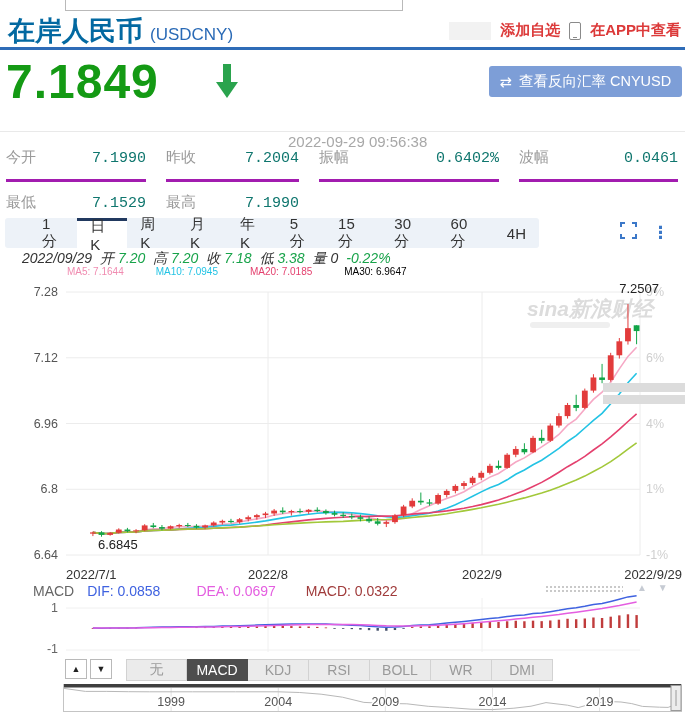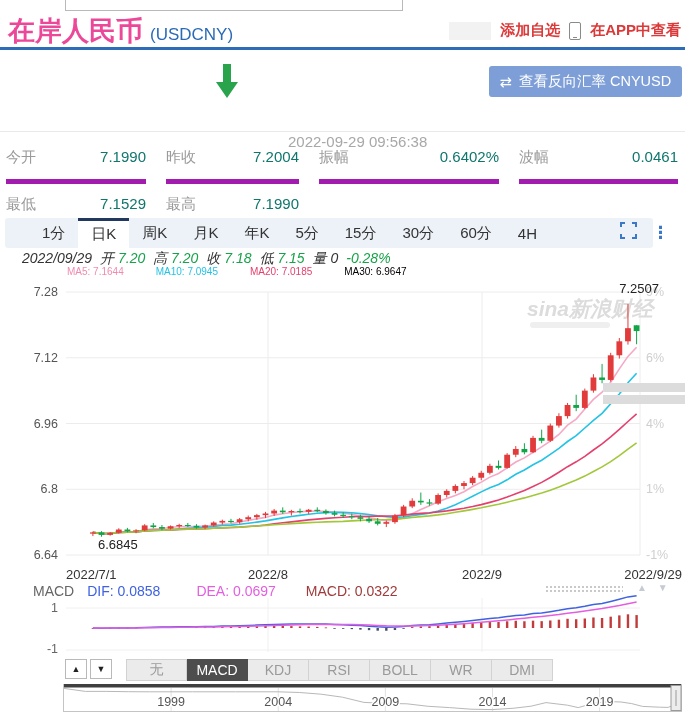--- a/index.html
+++ b/index.html
@@ -1,44 +1,44 @@
 <!DOCTYPE html>
 <html><head>
 <meta charset="utf-8">
 <style>
   html,body{margin:0;padding:0;background:#fff;}
   #app{position:relative;width:685px;height:725px;background:#fff;overflow:hidden;
        font-family:"Liberation Sans","DejaVu Sans",sans-serif;}
   
   .search-stub{position:absolute;left:65px;top:-19px;width:336px;height:28px;border:1px solid #b9b9b9;background:#fff;}
   .title-row{position:absolute;left:8px;top:13px;display:flex;align-items:baseline;}
-  .title{font-size:27px;font-weight:bold;color:#ec4899;}
+  .title{font-size:27px;font-weight:bold;color:#0369a1;}
   .symbol{font-size:17px;color:#2a6ab6;margin-left:7px;}
   .header-right{position:absolute;right:4px;top:21px;display:flex;align-items:center;gap:9px;}
   .gray-stub{width:42px;height:18px;background:#f2f2f2;}
   .red-link{color:#dc3a3a;font-size:15px;font-weight:bold;text-decoration:none;}
   .phone-icon{width:10px;height:16px;border:1px solid #8a8a8a;border-radius:2px;position:relative;}
   .phone-icon::after{content:"";position:absolute;bottom:1px;left:3px;right:3px;height:1px;background:#8a8a8a;}
   .blue-divider{position:absolute;left:0;top:47px;width:685px;height:3px;background:#2e6cb7;}
   
   .price{position:absolute;left:6px;top:54px;font-size:48px;font-weight:bold;color:#149a14;letter-spacing:1px;}
   .price-arrow{position:absolute;left:215px;top:64px;}
   .change{position:absolute;left:283px;top:62px;font-size:20px;color:#2fa75d;}
   .timestamp{position:absolute;left:288px;top:89px;font-size:15px;color:#a8a8a8;margin-top:44px;}
   .reverse-btn{position:absolute;left:489px;top:66px;width:193px;height:31px;background:#7d9ed7;color:#fff;
        font-size:14.5px;border:none;border-radius:3px;display:flex;align-items:center;justify-content:center;gap:7px;cursor:pointer;}
   .divider2{position:absolute;top:131px;left:0;width:685px;height:1px;background:#e9e9e9;}
   
   .stats{position:absolute;left:6px;top:137px;width:672px;display:grid;grid-template-columns:140px 133px 180px 1fr;column-gap:20px;}
-  .cell{display:flex;justify-content:space-between;align-items:flex-start;border-bottom:5px solid #a21caf;padding:11px 0 12px;}
+  .cell{display:flex;justify-content:space-between;align-items:flex-end;border-bottom:3px solid #a21caf;padding:11px 0 12px;font-family:Liberation Mono, monospace;}
   .cell .lab{color:#9a9a9a;font-size:15px;}
   .cell .val{color:#0f766e;font-size:15px;}
   .cell.span2{grid-column:3/5;}
   
-  .ptabs{position:absolute;left:5px;top:218px;width:648px;height:30px;background:#edf2f8;border-radius:3px;
+  .ptabs{position:absolute;left:5px;top:218px;width:534px;height:30px;background:#edf2f8;border-radius:3px;
        display:flex;align-items:stretch;padding-left:24px;box-sizing:border-box;}
   .ptab{padding:0 13px;display:flex;align-items:center;font-size:15px;color:#333;cursor:pointer;}
   .ptab.active{background:#fff;border-top:3px solid #21395f;}
   .chart-icons{position:absolute;right:16px;top:222px;display:flex;gap:15px;align-items:center;}
   .kebab{color:#3c78c8;font-size:17px;font-weight:bold;line-height:1;cursor:pointer;}
   
   .ohlc{position:absolute;left:22px;top:250px;font-size:14px;color:#333;}
   .ohlc span{margin-right:4px;font-style:italic;}
   .ohlc .g{color:#18a34a;}
   .malegend{position:absolute;left:67px;top:266px;font-size:10px;display:flex;gap:32px;}
@@ -76,20 +76,21 @@
 
   <div class="header-right">
     <span class="gray-stub"></span>
     <a class="red-link">添加自选</a>
     <span class="phone-icon"></span>
     <a class="red-link">在APP中查看</a>
   </div>
 
   <div class="blue-divider"></div>
 
+  <div class="price">7.1849</div>
   <div class="price-arrow">
     <svg width="24" height="35" viewBox="0 0 24 35">
         <path d="M8 0 L16 0 L16 18 L23 18 L12 34 L1 18 L8 18 Z" fill="#2aa34d"></path>
       </svg>
   </div>
   <div class="timestamp">2022-09-29 09:56:38</div>
   <button class="reverse-btn">
     <span>⇄</span>
     <span>查看反向汇率 CNYUSD</span>
   </button>
@@ -142,23 +143,23 @@
         </svg>
     </span>
     <span class="kebab">⋮</span>
   </div>
 
   <div class="ohlc">
     <span>2022/09/29</span>
     <span>开</span><span class="g">7.20</span>
     <span>高</span><span class="g">7.20</span>
     <span>收</span><span class="g">7.18</span>
-    <span>低</span><span class="g">7.15</span>
+    <span>低</span><span class="g">3.38</span>
     <span>量</span><span>0</span>
-    <span class="g">-0.28%</span>
+    <span class="g">-0.22%</span>
   </div>
 
   <div class="malegend">
     <span class="ma5">MA5: 7.1644</span>
     <span class="ma10">MA10: 7.0945</span>
     <span class="ma20">MA20: 7.0185</span>
     <span class="ma30">MA30: 6.9647</span>
   </div>
 
   <div class="macdlegend">

